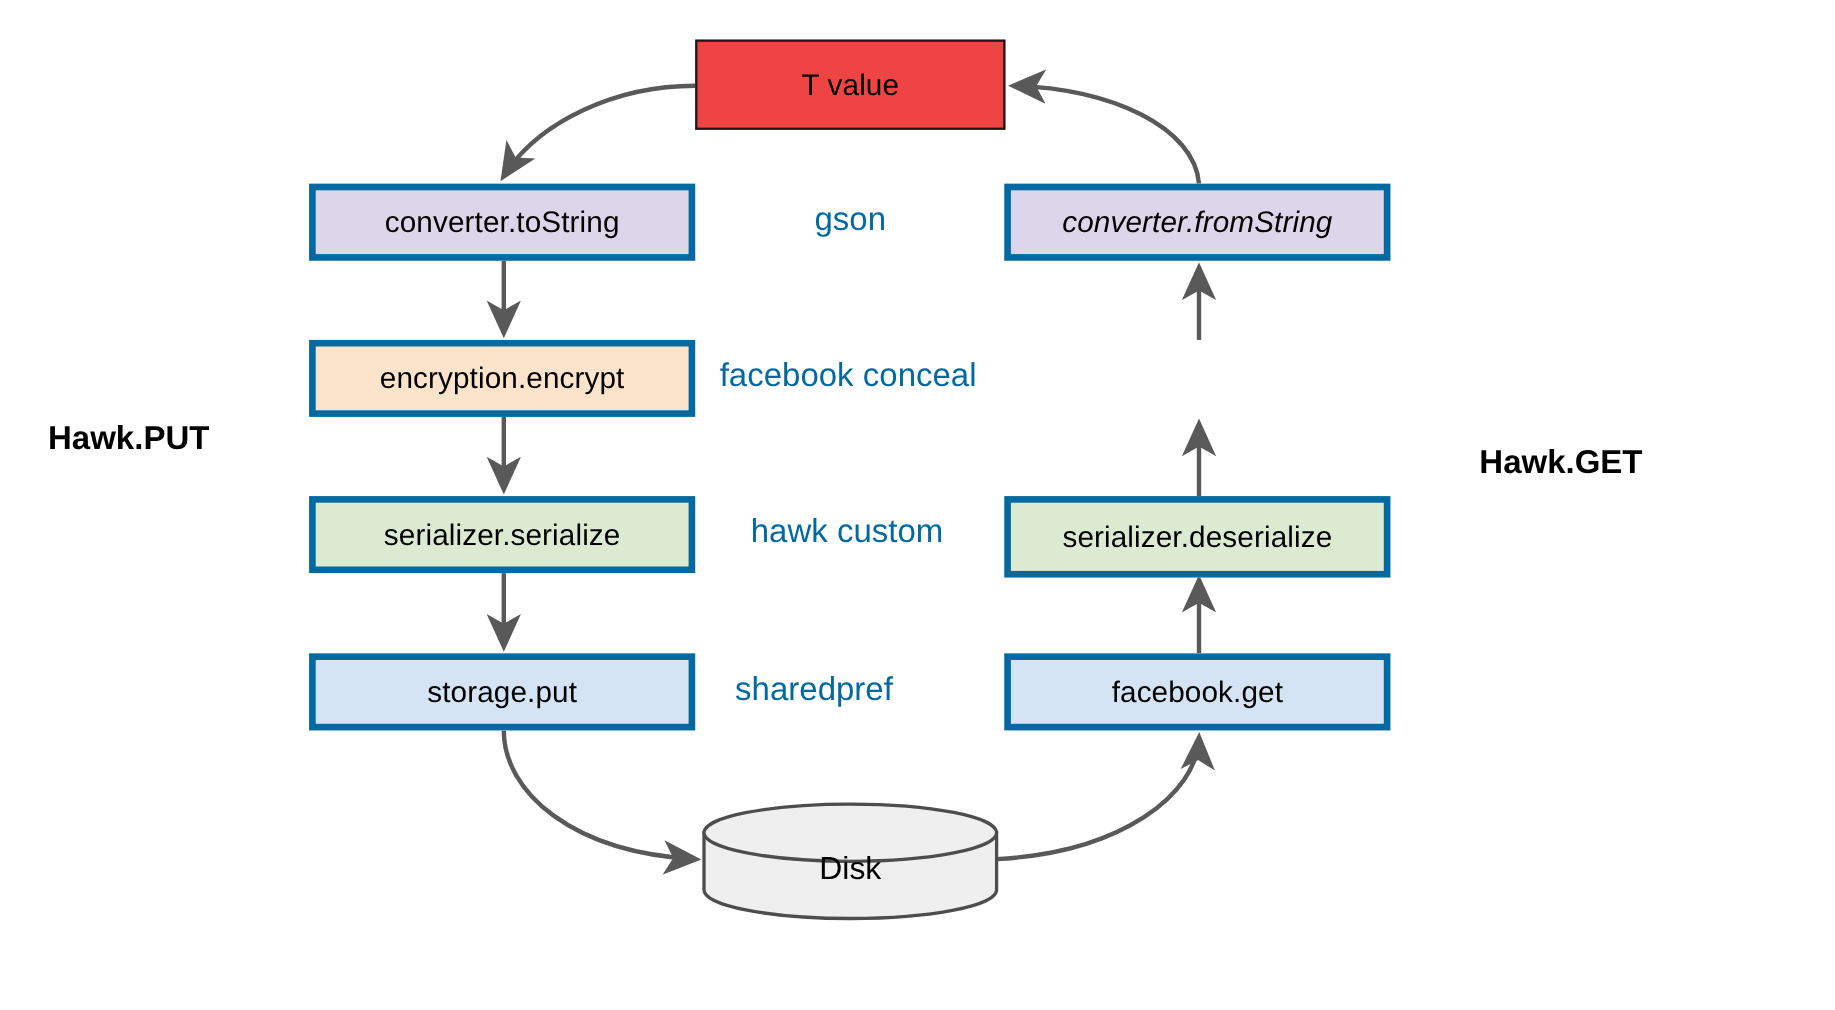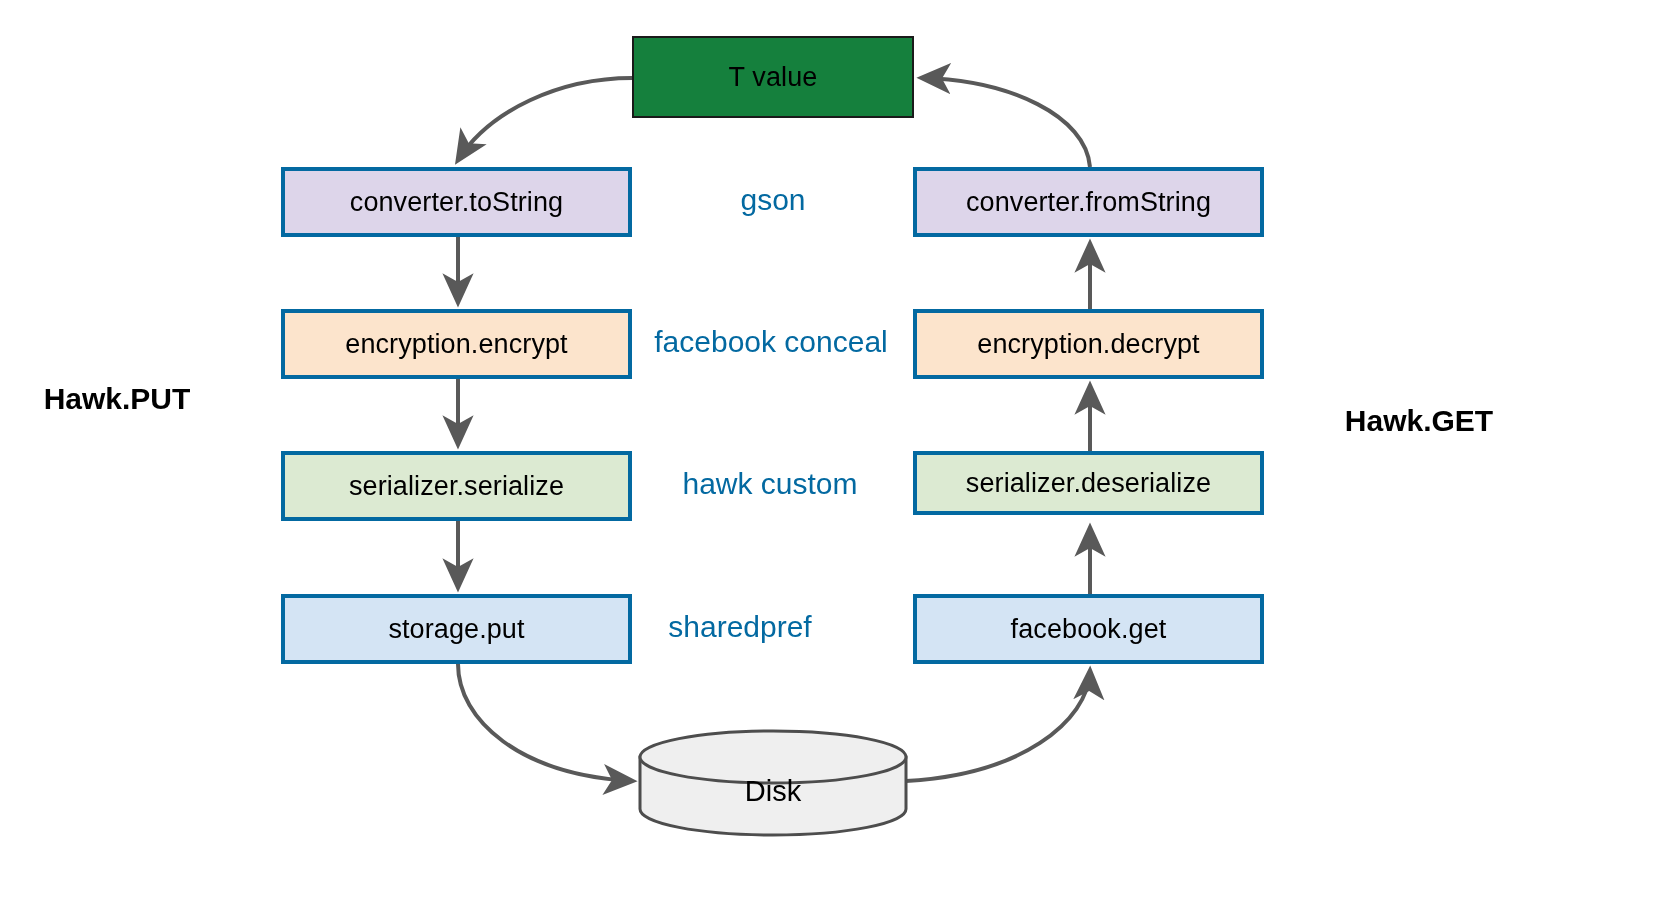--- a/index.html
+++ b/index.html
@@ -30,21 +30,21 @@
     box-sizing: border-box;
     display: flex;
     align-items: center;
     justify-content: center;
     font-size: 27px;
     color: #000000;
     letter-spacing: 0.1px;
     white-space: nowrap;
   }
   .node.proc {
-    border: 4px solid #0369a1;
+    border: 6px solid #0369a1;
   }
   .node.value {
     border: 2px solid #1a1a1a;
   }
   .mid-label {
     position: absolute;
     font-size: 30px;
     color: #0369a1;
     text-align: left;
     white-space: nowrap;
@@ -98,44 +98,41 @@
     <path d="M 1090 309 L 1090 244" fill="none" stroke="#595959" stroke-width="4" marker-end="url(#arrowhead)"></path>
 
     <path d="M 1090 167 C 1086 116, 1010 80, 922 78" fill="none" stroke="#595959" stroke-width="4" marker-end="url(#arrowhead)"></path>
 
     <g>
       <path d="M 640 757 L 640 809 A 133 26 0 0 0 906 809 L 906 757 Z" fill="#efefef" stroke="#4d4d4d" stroke-width="3"></path>
       <ellipse cx="773" cy="757" rx="133" ry="26" fill="#efefef" stroke="#4d4d4d" stroke-width="3"></ellipse>
     </g>
   </svg>
 
-  <div class="node value" style="left:632px; top:36px; width:282px; height:82px; background:#15803d;">
+  <div class="node value" style="left:632px; top:36px; width:282px; height:82px; background:#ef4444;">
     <span>T value</span>
   </div>
 
   <div class="node proc" style="left:281px; top:167px; width:351px; height:70px; background:#ddd5ea;">
     <span>converter.toString</span>
   </div>
   <div class="node proc" style="left:281px; top:309px; width:351px; height:70px; background:#fce4cc;">
     <span>encryption.encrypt</span>
   </div>
   <div class="node proc" style="left:281px; top:594px; width:351px; height:70px; background:#d4e4f4;">
     <span>storage.put</span>
   </div>
   <div class="node proc" style="left:281px; top:451px; width:351px; height:70px; background:#dcead2;">
     <span>serializer.serialize</span>
   </div>
 
-  <div class="node proc" style="left:913px; top:167px; width:351px; height:70px; background:#ddd5ea;">
+  <div class="node proc" style="left:913px; top:167px; width:351px; height:70px; background:#ddd5ea;font-style:italic;">
     <span>converter.fromString</span>
   </div>
-  <div class="node proc" style="left:913px; top:309px; width:351px; height:70px; background:#fce4cc;">
-    <span>encryption.decrypt</span>
-  </div>
-  <div class="node proc" style="left:913px; top:451px; width:351px; height:64px; background:#dcead2;">
+  <div class="node proc" style="left:913px; top:451px; width:351px; height:74px; background:#dcead2;">
     <span>serializer.deserialize</span>
   </div>
   <div class="node proc" style="left:913px; top:594px; width:351px; height:70px; background:#d4e4f4;">
     <span>facebook.get</span>
   </div>
 
   <div class="disk-label" style="left:773px; top:791px;">Disk</div>
 
   <div class="mid-label" style="left:773px; top:200px;">gson</div>
   <div class="mid-label" style="left:771px; top:342px;">facebook conceal</div>

